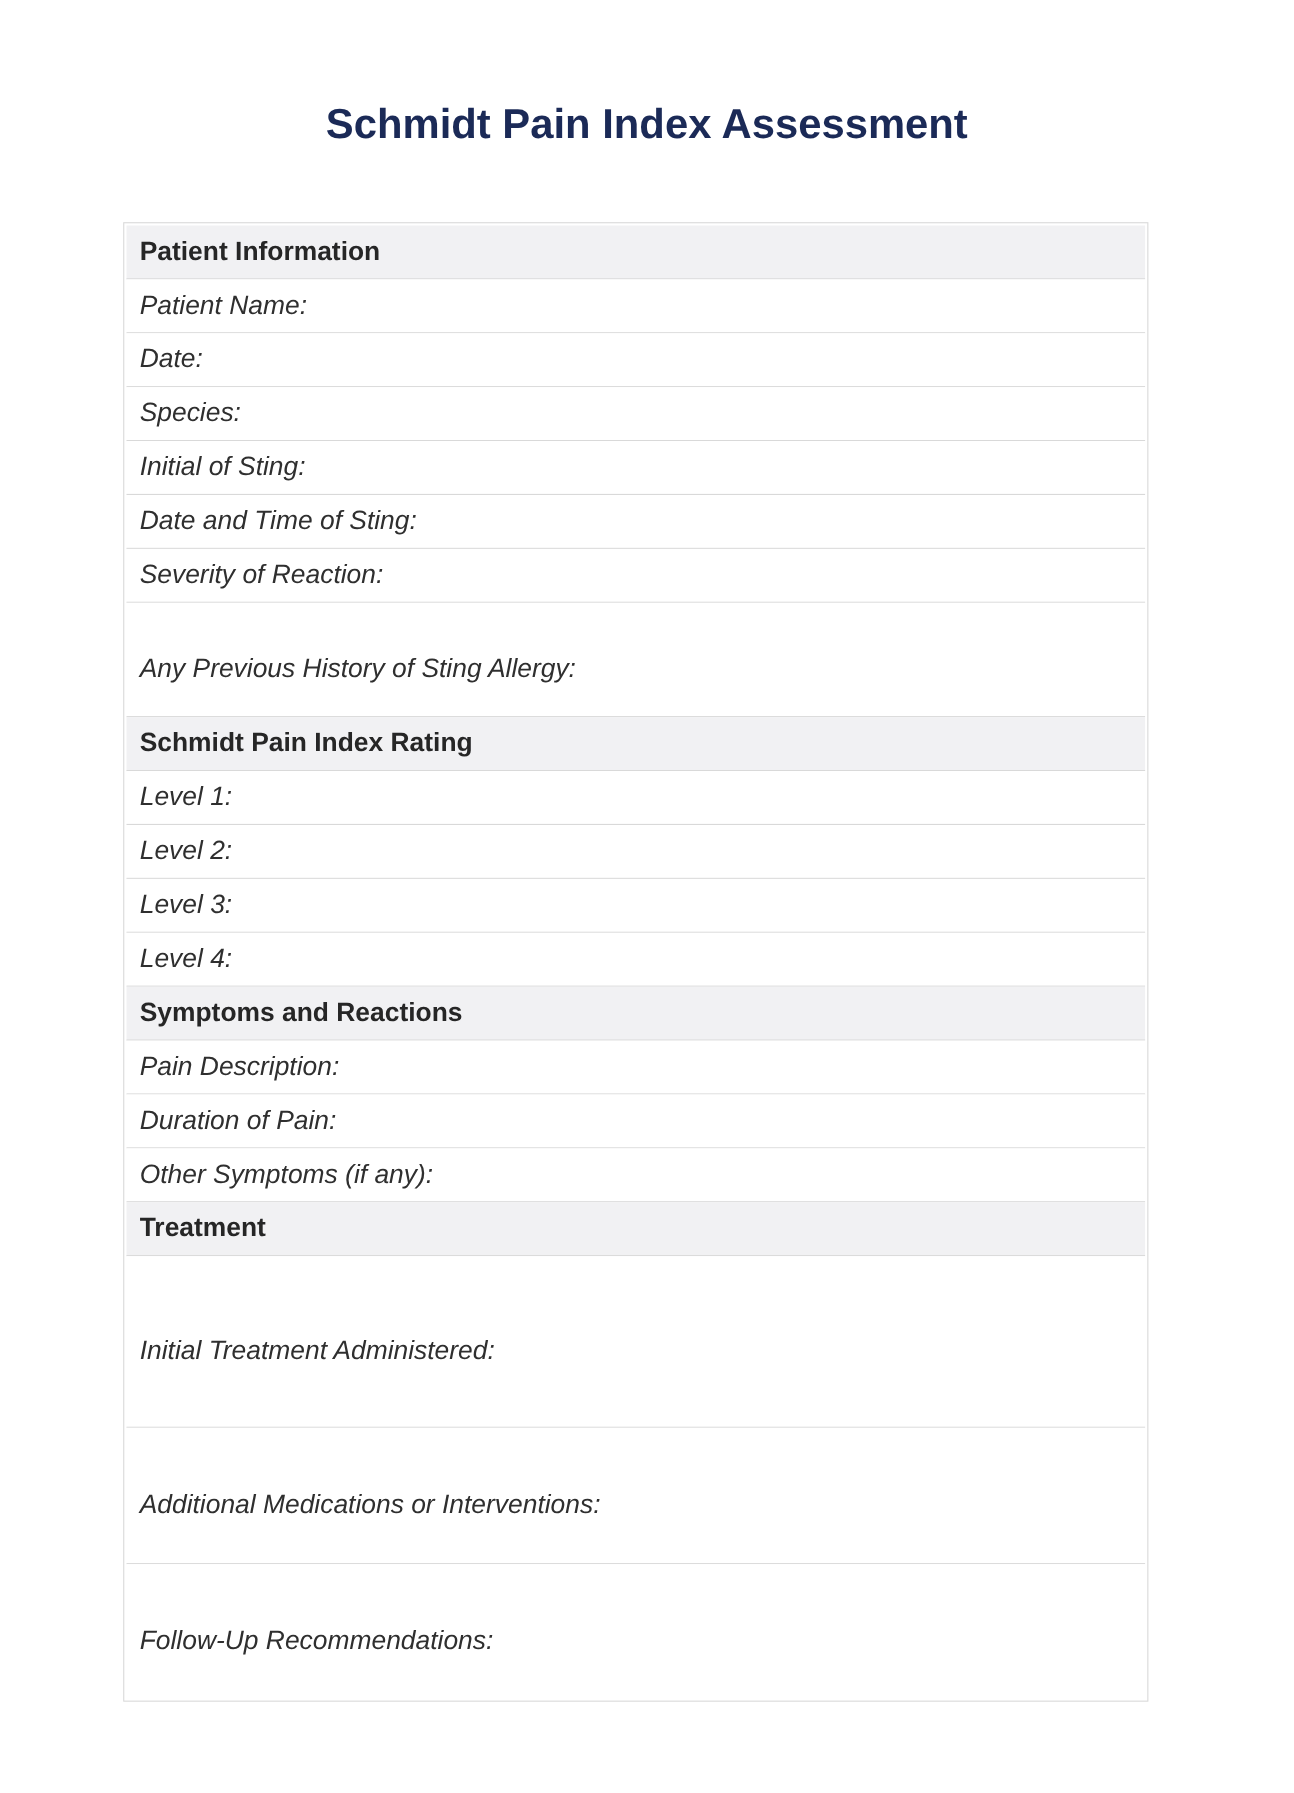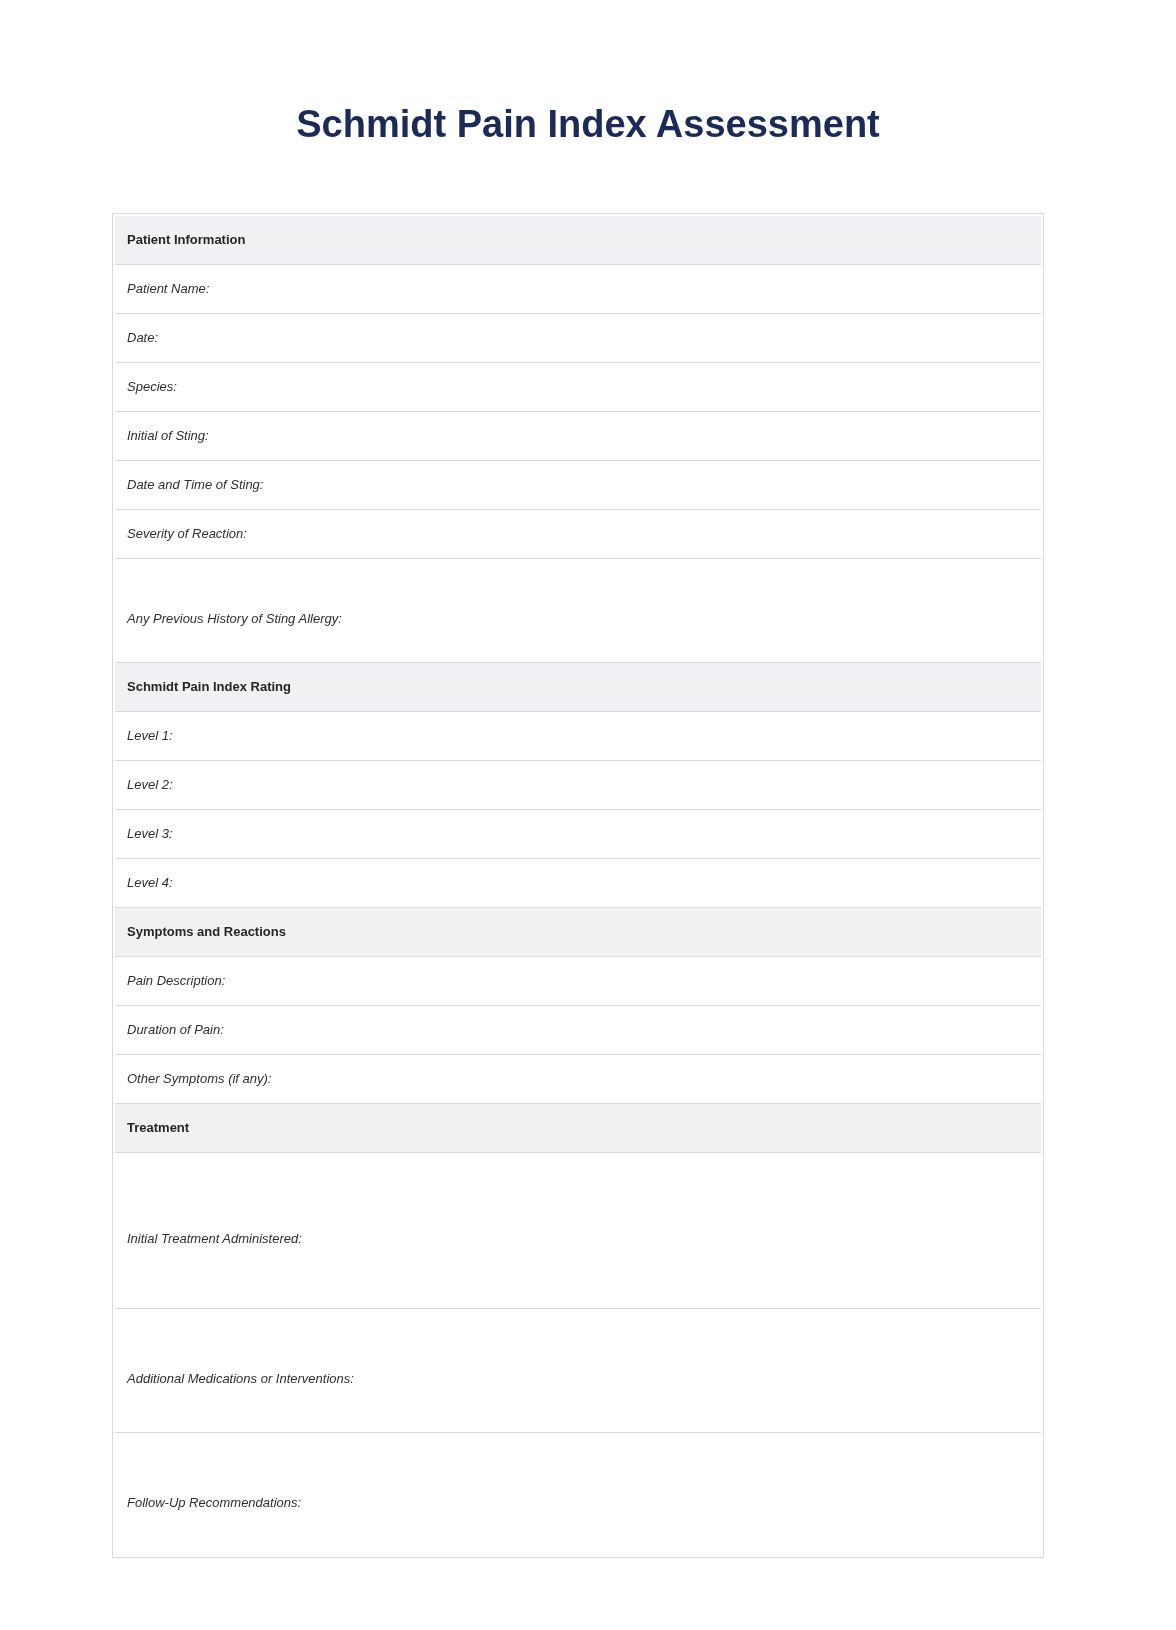--- a/index.html
+++ b/index.html
@@ -7,42 +7,42 @@
     padding: 0;
     background: #ffffff;
   }
   body {
     width: 1176px;
     height: 1630px;
     font-family: "Liberation Sans", sans-serif;
     position: relative;
   }
   .title {
-    margin: 11px;
+    margin: 0;
     padding-top: 92px;
     text-align: center;
     font-size: 38px;
     line-height: 1.15;
     font-weight: bold;
     color: #1b2a57;
   }
   .form-table {
     box-sizing: border-box;
     margin: 66px 0 0 112px;
     width: 932px;
     border: 1px solid #d9d9d9;
     padding: 2px;
     background: #ffffff;
   }
   .row {
     box-sizing: border-box;
     border-bottom: 1px solid #d9d9d9;
     padding-left: 12px;
     padding-right: 12px;
-    font-size: 13px;
+    font-size: 24px;
     color: #2f2f2f;
     background: #ffffff;
   }
   .row:last-child {
     border-bottom: none;
   }
   .hrow {
     height: 49px;
     display: flex;
     align-items: center;

